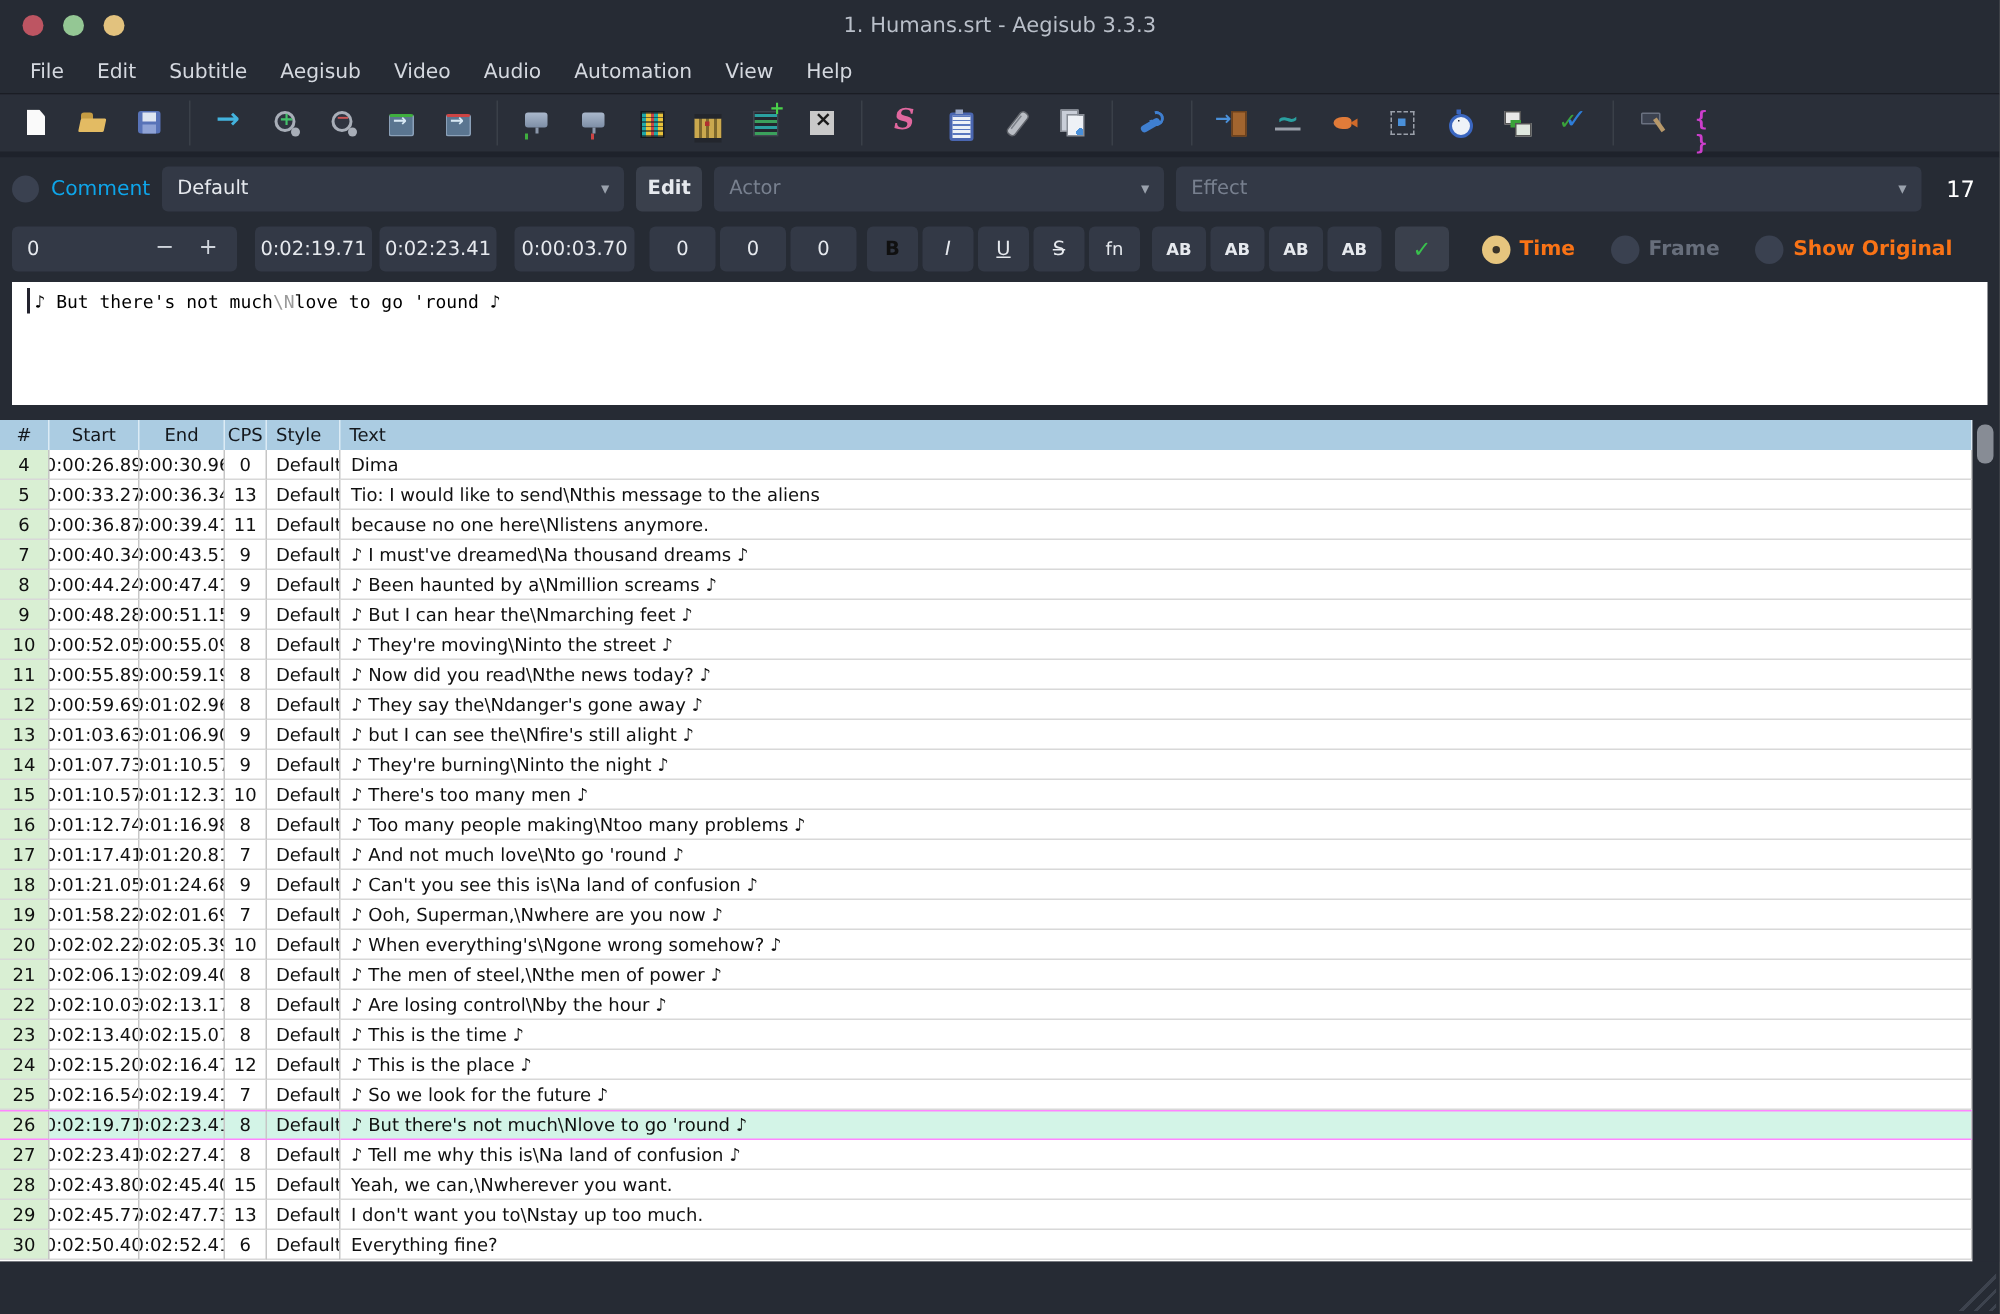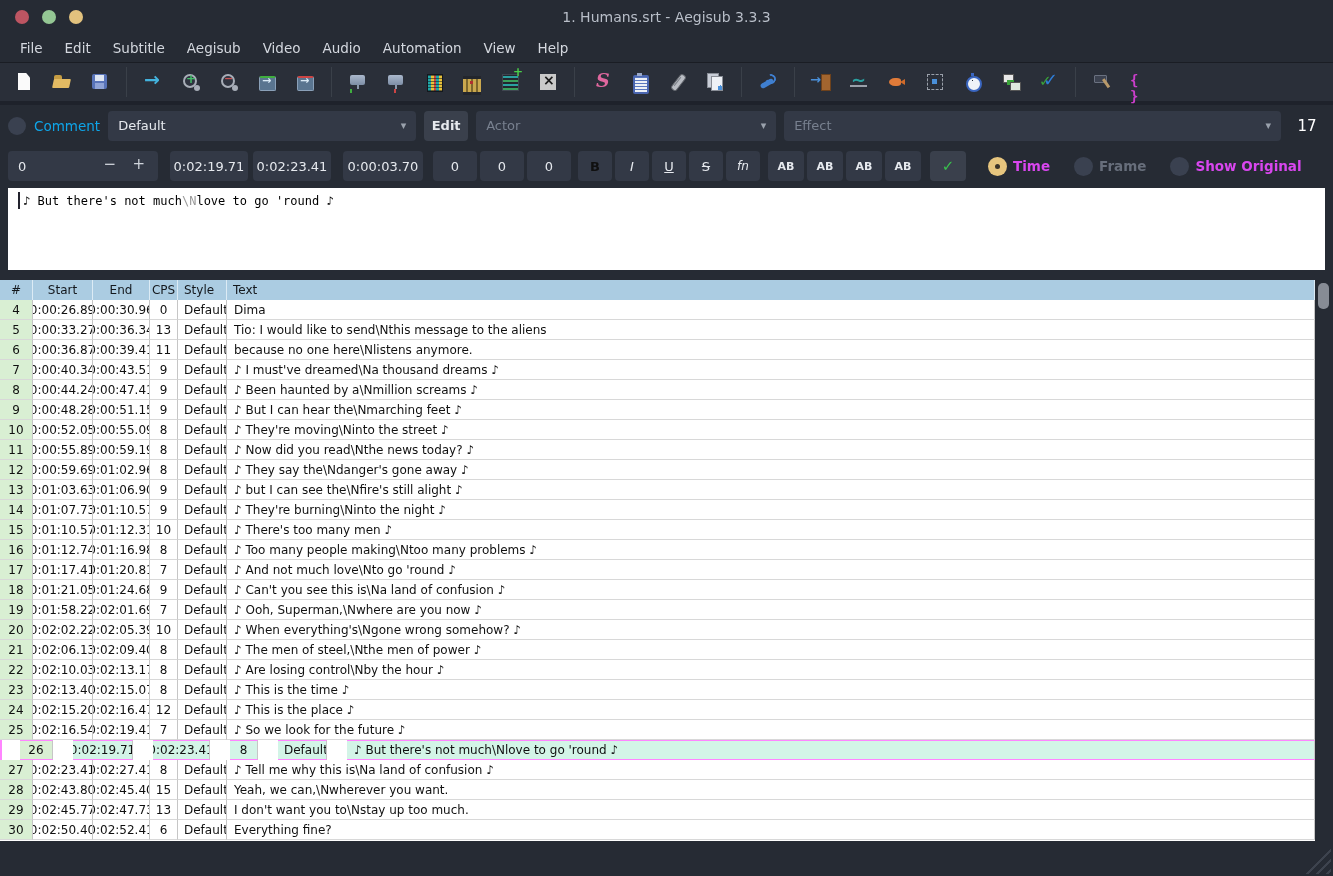--- a/index.html
+++ b/index.html
@@ -110,29 +110,29 @@
   .spin.plus{right:13px;}
   .timebox{width:78px;justify-content:center;flex:none;margin-right:5px;}
   .timebox.dur{width:80px;margin-left:7px;margin-right:10px;}
   .marginbox{width:44px;justify-content:center;flex:none;margin-right:3px;}
   .fmtbtn{width:34px;justify-content:center;flex:none;margin-right:3px;font-size:13px;}
   .fmtbtn.first{margin-left:4px;}
   .fmt-b{font-weight:700;color:#101010;}
   .fmt-i{font-style:italic;}
   .fmt-u{text-decoration:underline;}
   .fmt-s{text-decoration:line-through;}
-  .fmt-fn{font-style:italic;font-size:12px;}
+  .fmt-fn{font-size:12px;}
   .abbtn{width:36px;justify-content:center;flex:none;margin-right:3px;font-size:11px;font-weight:700;letter-spacing:0;}
   .abbtn.first{margin-left:5px;}
   .btn-commit{width:36px;justify-content:center;background:#3a404c;flex:none;margin-left:6px;color:#39c14d;font-weight:700;font-size:15px;}
   .radiogrp{display:flex;align-items:center;margin-left:22px;gap:6px;}
   .radio{width:19px;height:19px;border-radius:50%;background:#3a4150;position:relative;flex:none;}
   .radio.on{background:#e6c57e;}
   .radio.on::after{content:"";position:absolute;left:7px;top:7px;width:5px;height:5px;border-radius:50%;background:#3a3328;}
-  .rlabel{font-size:13.5px;font-weight:600;color:#d946ef;margin-right:18px;}
+  .rlabel{font-size:13.5px;font-weight:600;color:#f97316;margin-right:18px;}
   .rlabel.dis{color:#676e7b;}
 
   
   .texteditwrap{height:84px;padding:2px 8px 0;background:#262b34;flex:none;}
   .textedit{height:82px;background:#ffffff;position:relative;padding:5px 4px 0 15px;
      font-family:"DejaVu Sans Mono",monospace;font-size:12px;color:#000;line-height:17px;}
   .caret{position:absolute;left:10px;top:4px;width:2px;height:17px;background:#23232e;}
   .textedit .tag{color:#9a9a9a;}
 
   .gap10{height:10px;background:#262b34;flex:none;}
@@ -146,21 +146,21 @@
   .c0{width:33px;flex:none;} .c1{width:60px;flex:none;} .c2{width:57px;flex:none;}
   .c3{width:28px;flex:none;} .c4{width:49px;flex:none;} .c5{flex:1;min-width:0;}
   .hcell.c4,.hcell.c5{justify-content:flex-start;padding-left:6px;}
   .grow{height:20px;display:flex;background:#fff;flex:none;}
   .gcell{font-size:12px;color:#101010;display:flex;align-items:center;justify-content:center;
      border-right:1px solid #c6c6c6;border-bottom:1px solid #d8d8d8;white-space:nowrap;overflow:hidden;}
   .gcell.c0{background:#d9efd3;}
   .gcell.c4{justify-content:flex-start;padding-left:6px;}
   .gcell.c5{justify-content:flex-start;padding-left:7px;}
   .grow.sel{box-shadow:inset 2px 0 0 #ff85ff,inset -1px 0 0 #ff85ff;}
-  .grow.sel .gcell{background:#d3f4e7;border-top:1px solid #ff85ff;border-bottom:1px solid #ff85ff;margin-left:20px;}
+  .grow.sel .gcell{background:#d3f4e7;border-top:1px solid #ff85ff;border-bottom:1px solid #ff85ff;}
   .grow.sel .gcell.c0{background:#d9efd3;}
   .gfill{flex:1;background:#fff;}
   .vscroll{flex:1;background:#262b34;position:relative;}
   .vthumb{position:absolute;top:3px;left:3px;width:11px;height:26px;background:#878c95;border-radius:5px;}
 
   
   .bottombar{flex:1;background:#262b34;position:relative;}
   .grip{position:absolute;right:2px;bottom:2px;width:26px;height:26px;
      background:repeating-linear-gradient(135deg,rgba(0,0,0,0) 0 5px,#3d434e 5px 7px);
      clip-path:polygon(100% 0,100% 100%,0 100%);}

